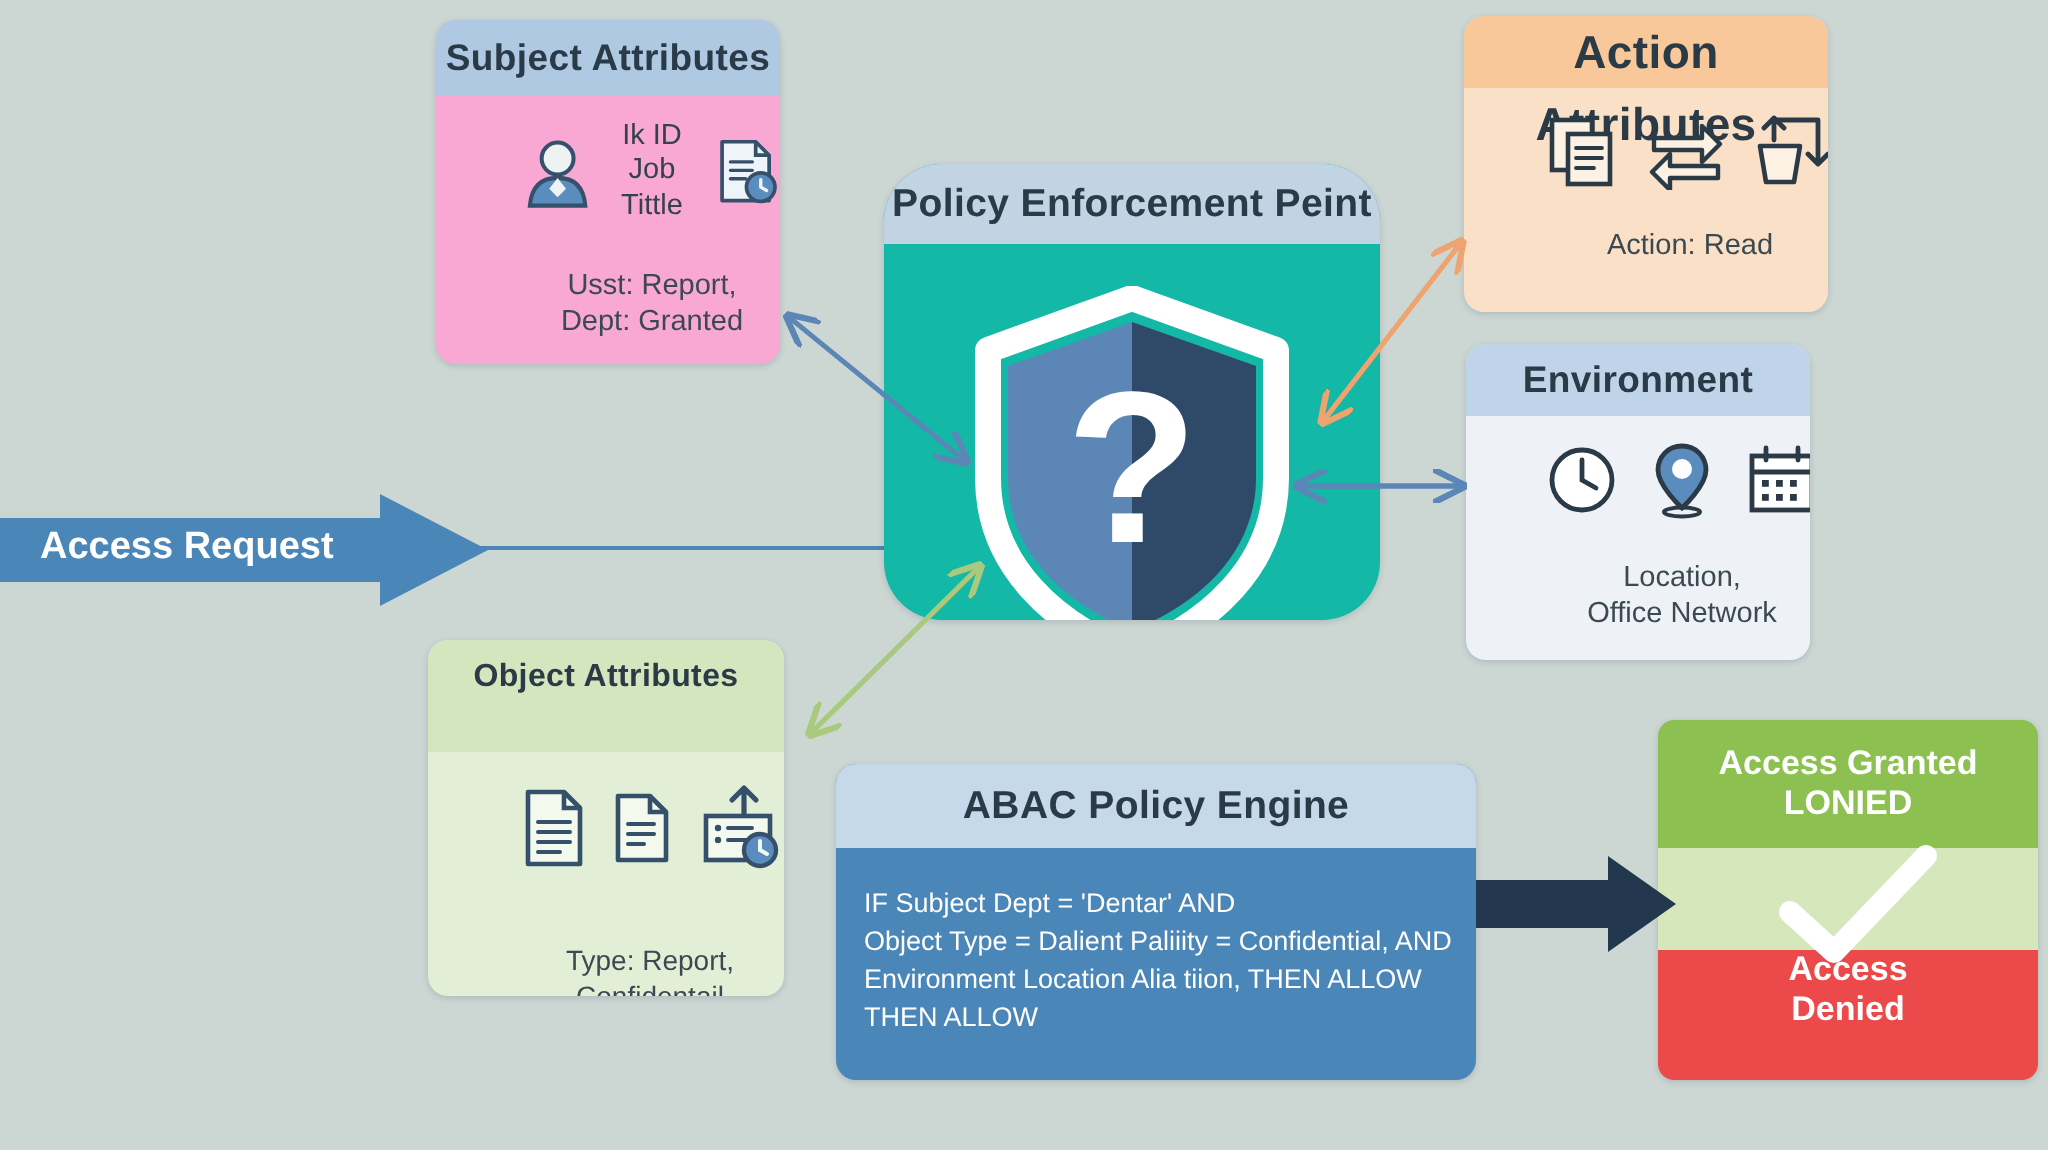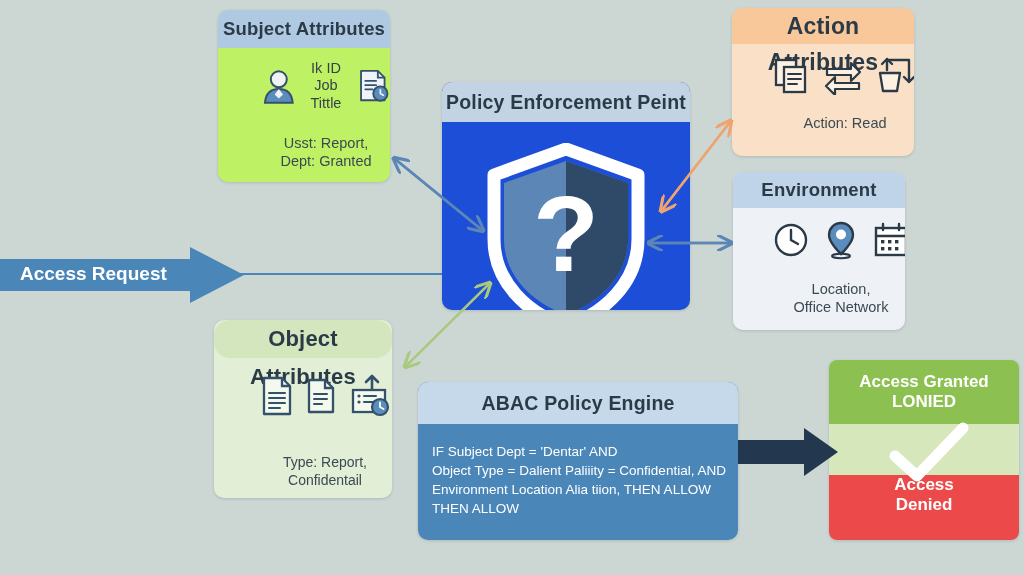--- a/index.html
+++ b/index.html
@@ -42,43 +42,42 @@
   .card-caption {
     text-align: center;
     color: #3b4a52;
     line-height: 1.25;
     white-space: pre-line;
   }
 
   
   #subject-card {
     left: 218px; top: 10px; width: 172px; height: 172px;
-    background: #bef264;
+    background: #f9a8d4;
   }
   #subject-card .card-header {
     height: 38px; line-height: 38px; font-size: 18.5px;
     background: #b0c9e2;
   }
   #subject-card .card-body { padding-top: 12px; }
   #subject-card .icon-row { gap: 6px; width: 100%; }
   #subject-card .sub-mini {
     font-size: 14.5px; color: #35424b; line-height: 1.2; text-align: center;
     white-space: pre-line;
   }
   #subject-card .card-caption { font-size: 14.5px; margin-top: 22px; }
 
   
   #object-card {
     left: 214px; top: 320px; width: 178px; height: 178px;
     background: #e2eed5;
   }
   #object-card .card-header {
-    height: 38px; line-height: 38px; font-size: 22px;
+    height: 56px; line-height: 38px; font-size: 16px;
     background: #d3e6bd;
-    border-radius: 16px;
   }
   #object-card .card-body { padding-top: 16px; }
   #object-card .icon-row { gap: 12px; }
   #object-card .card-caption { font-size: 14px; margin-top: 36px; }
 
   
   #action-card {
     left: 732px; top: 8px; width: 182px; height: 148px;
     background: #fae0c6;
   }
@@ -99,21 +98,22 @@
     height: 36px; line-height: 36px; font-size: 18.5px;
     background: #bfd3e9;
   }
   #environment-card .card-body { padding-top: 12px; }
   #environment-card .icon-row { gap: 14px; }
   #environment-card .card-caption { font-size: 14.5px; margin-top: 20px; }
 
   
   #pep-card {
     left: 442px; top: 82px; width: 248px; height: 228px;
-    background: #1d4ed8;
+    background: #14b8a6;
+    border-radius: 29px;
   }
   #pep-card .card-header {
     height: 40px; line-height: 40px; font-size: 19.5px;
     background: #c2d4e4; color: #2b3a47;
   }
   #pep-shield-wrap {
     height: 232px; display: flex; align-items: center; justify-content: center;
   }
 
   

